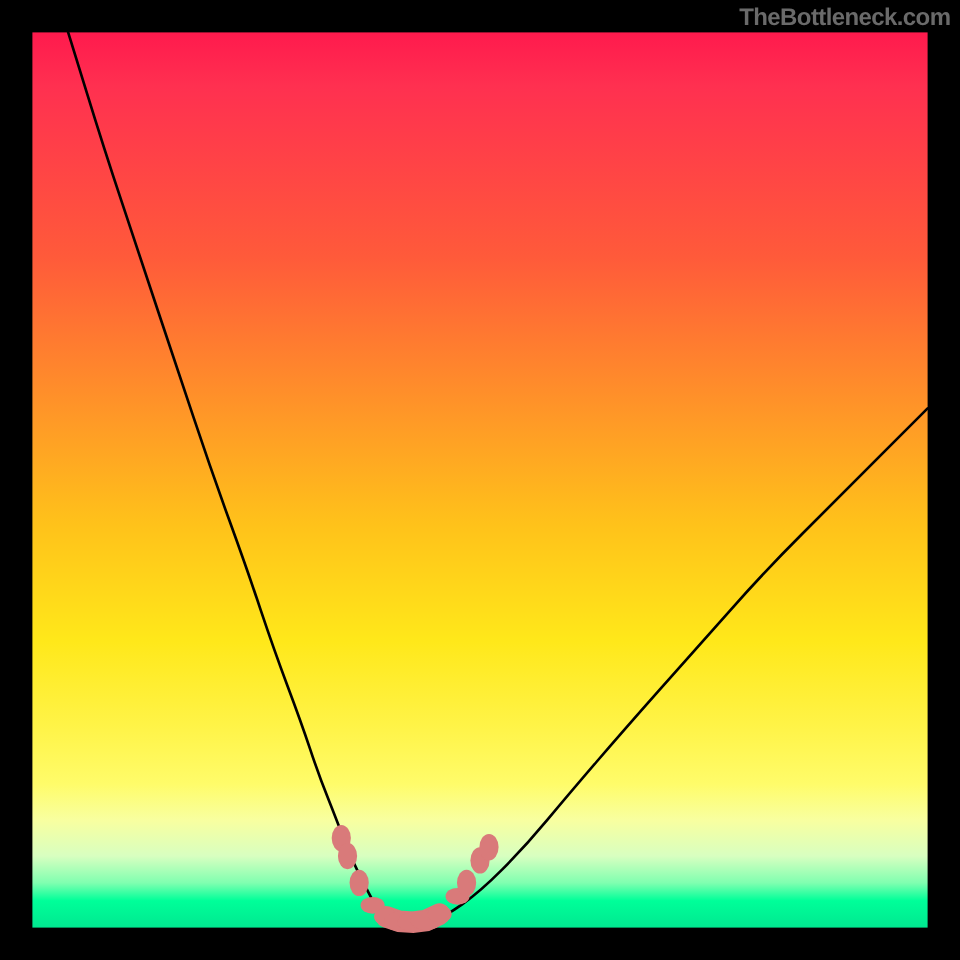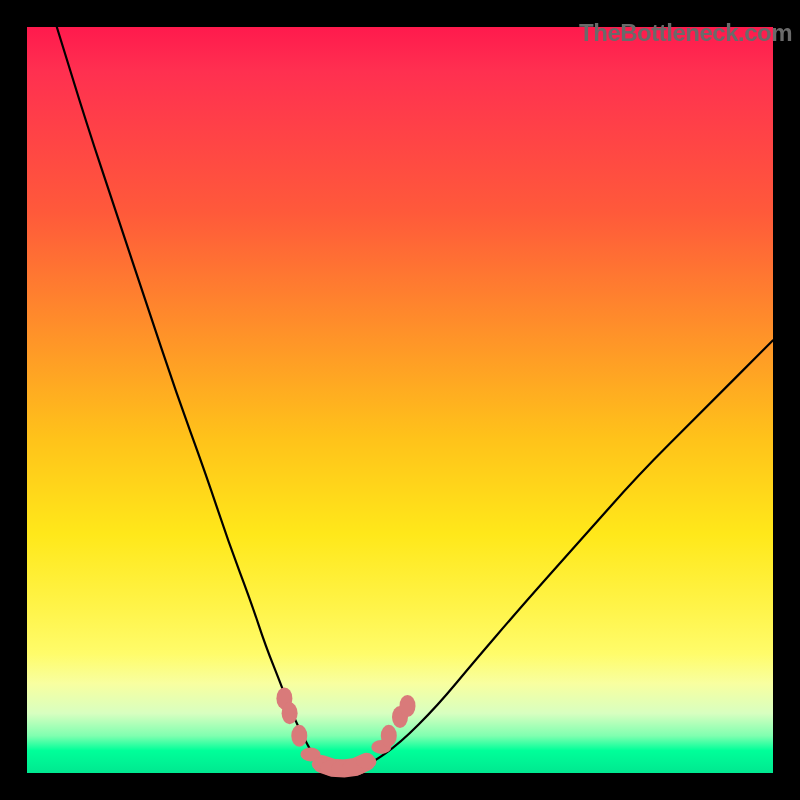--- a/index.html
+++ b/index.html
@@ -36,24 +36,24 @@
       #fffc6a 84%,
       #f8ffa0 88%,
       #d8ffc0 92%,
       #80ffb0 95%,
       #00ff99 97%,
       #00e890 100%
     );
   }
   .watermark {
     position: absolute;
-    top: 19px;
+    top: 4px;
     right: 8px;
     font-family: Arial, Helvetica, sans-serif;
-    font-size: 24px;
+    font-size: 20px;
     font-weight: 600;
     color: #6a6a6a;
     letter-spacing: -0.5px;
   }
   svg.curve {
     position: absolute;
     left: 0;
     top: 0;
     width: 746px;
     height: 746px;

